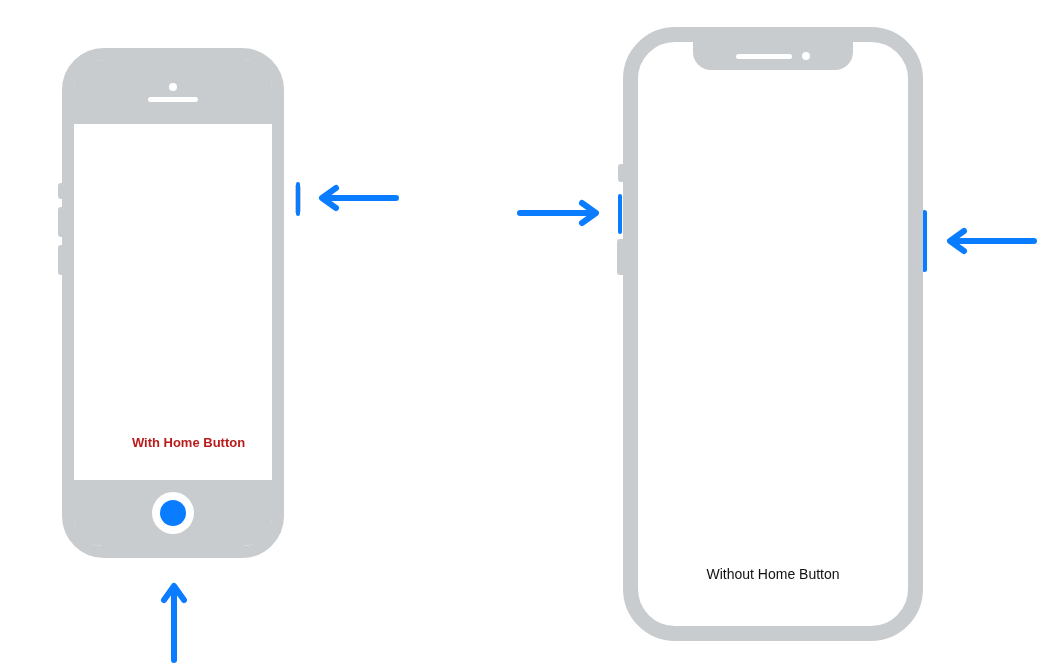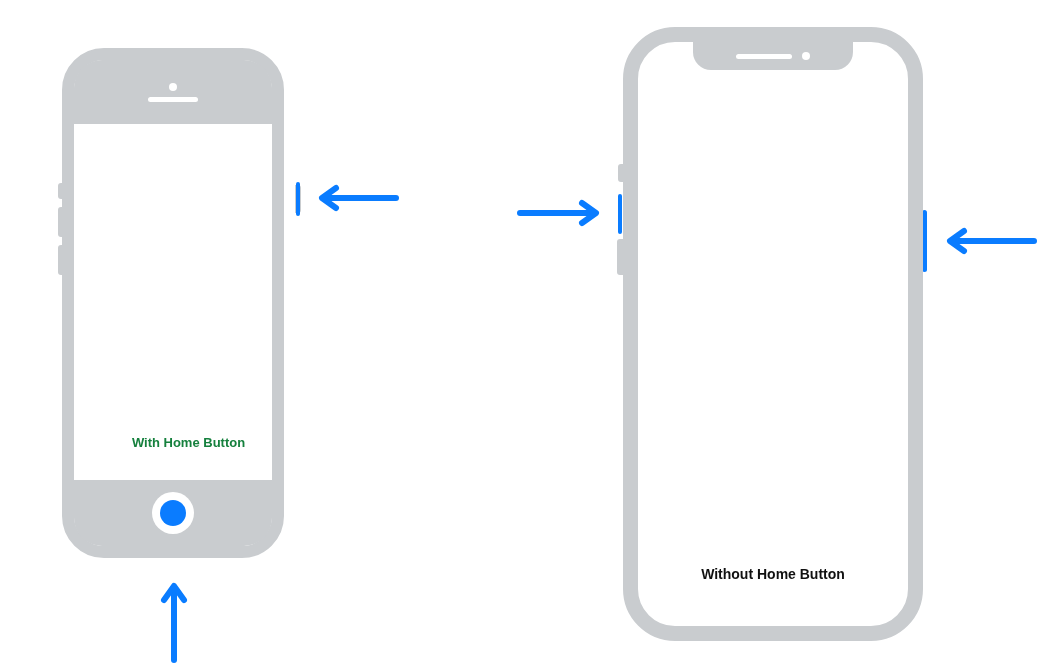--- a/index.html
+++ b/index.html
@@ -14,41 +14,41 @@
   .phone-home .top-bar{position:absolute;top:0;left:0;right:0;height:64px;background:#c9cccf;
     border-top-left-radius:28px;border-top-right-radius:28px;display:flex;flex-direction:column;
     align-items:center;justify-content:center;gap:6px;}
   .phone-home .bottom-bar{position:absolute;bottom:0;left:0;right:0;height:66px;background:#c9cccf;
     border-bottom-left-radius:28px;border-bottom-right-radius:28px;display:flex;align-items:center;justify-content:center;}
   .phone-home .camera{width:8px;height:8px;border-radius:50%;background:#fff;}
   .phone-home .speaker{width:50px;height:5px;border-radius:3px;background:#fff;}
   .phone-home .home-btn-ring{width:42px;height:42px;border-radius:50%;background:#fff;
     display:flex;align-items:center;justify-content:center;}
   .phone-home .home-btn{width:26px;height:26px;border-radius:50%;background:#0a7cff;}
-  .phone-home .label{position:absolute;left:0;right:0;bottom:96px;text-align:center;font-weight:700;font-size:13px;color:#15803d;padding-left:31px;}
+  .phone-home .label{position:absolute;left:0;right:0;bottom:96px;text-align:center;font-weight:700;font-size:13px;color:#b91c1c;padding-left:31px;}
 
   
   .ph1-sidebtn{position:absolute;background:#c9cccf;}
   .ph1-mute{left:58px;top:183px;width:4px;height:16px;border-top-left-radius:3px;border-bottom-left-radius:3px;}
   .ph1-volup{left:58px;top:207px;width:5px;height:30px;border-top-left-radius:3px;border-bottom-left-radius:3px;}
   .ph1-voldn{left:58px;top:245px;width:5px;height:30px;border-top-left-radius:3px;border-bottom-left-radius:3px;}
   .ph1-power-out{left:295px;top:185px;width:6px;height:28px;border-top-right-radius:3px;border-bottom-right-radius:3px;}
   .ph1-power-hl{position:absolute;left:296px;top:182px;width:4px;height:34px;border-radius:2px;background:#0a7cff;}
 
   
   .phone-face{
     position:absolute;left:623px;top:27px;width:300px;height:614px;
     border:15px solid #c9cccf;border-radius:52px;box-sizing:border-box;background:#fff;
   }
   .phone-face .notch{position:absolute;top:0;left:50%;transform:translateX(-50%);
     width:160px;height:28px;background:#c9cccf;border-bottom-left-radius:18px;border-bottom-right-radius:18px;
     display:flex;align-items:center;justify-content:center;gap:10px;}
   .phone-face .n-speaker{width:56px;height:5px;border-radius:3px;background:#fff;}
   .phone-face .n-cam{width:8px;height:8px;border-radius:50%;background:#fff;}
-  .phone-face .label{position:absolute;left:0;right:0;bottom:44px;text-align:center;font-weight:700;font-size:14px;color:#111;}
+  .phone-face .label{position:absolute;left:0;right:0;bottom:44px;text-align:center;font-weight:400;font-size:14px;color:#111;}
 
   
   .ph2-sidebtn{position:absolute;background:#c9cccf;}
   .ph2-mute {left:618px;top:164px;width:5px;height:18px;border-top-left-radius:3px;border-bottom-left-radius:3px;}
   .ph2-voldn{left:617px;top:239px;width:6px;height:36px;border-top-left-radius:3px;border-bottom-left-radius:3px;}
   .ph2-volup-hl{position:absolute;left:618px;top:194px;width:4px;height:40px;border-radius:2px;background:#0a7cff;}
   .ph2-power-out{left:920px;top:215px;width:6px;height:52px;border-top-right-radius:3px;border-bottom-right-radius:3px;}
   .ph2-power-hl{position:absolute;left:922px;top:210px;width:5px;height:62px;border-radius:3px;background:#0a7cff;}
 
   

